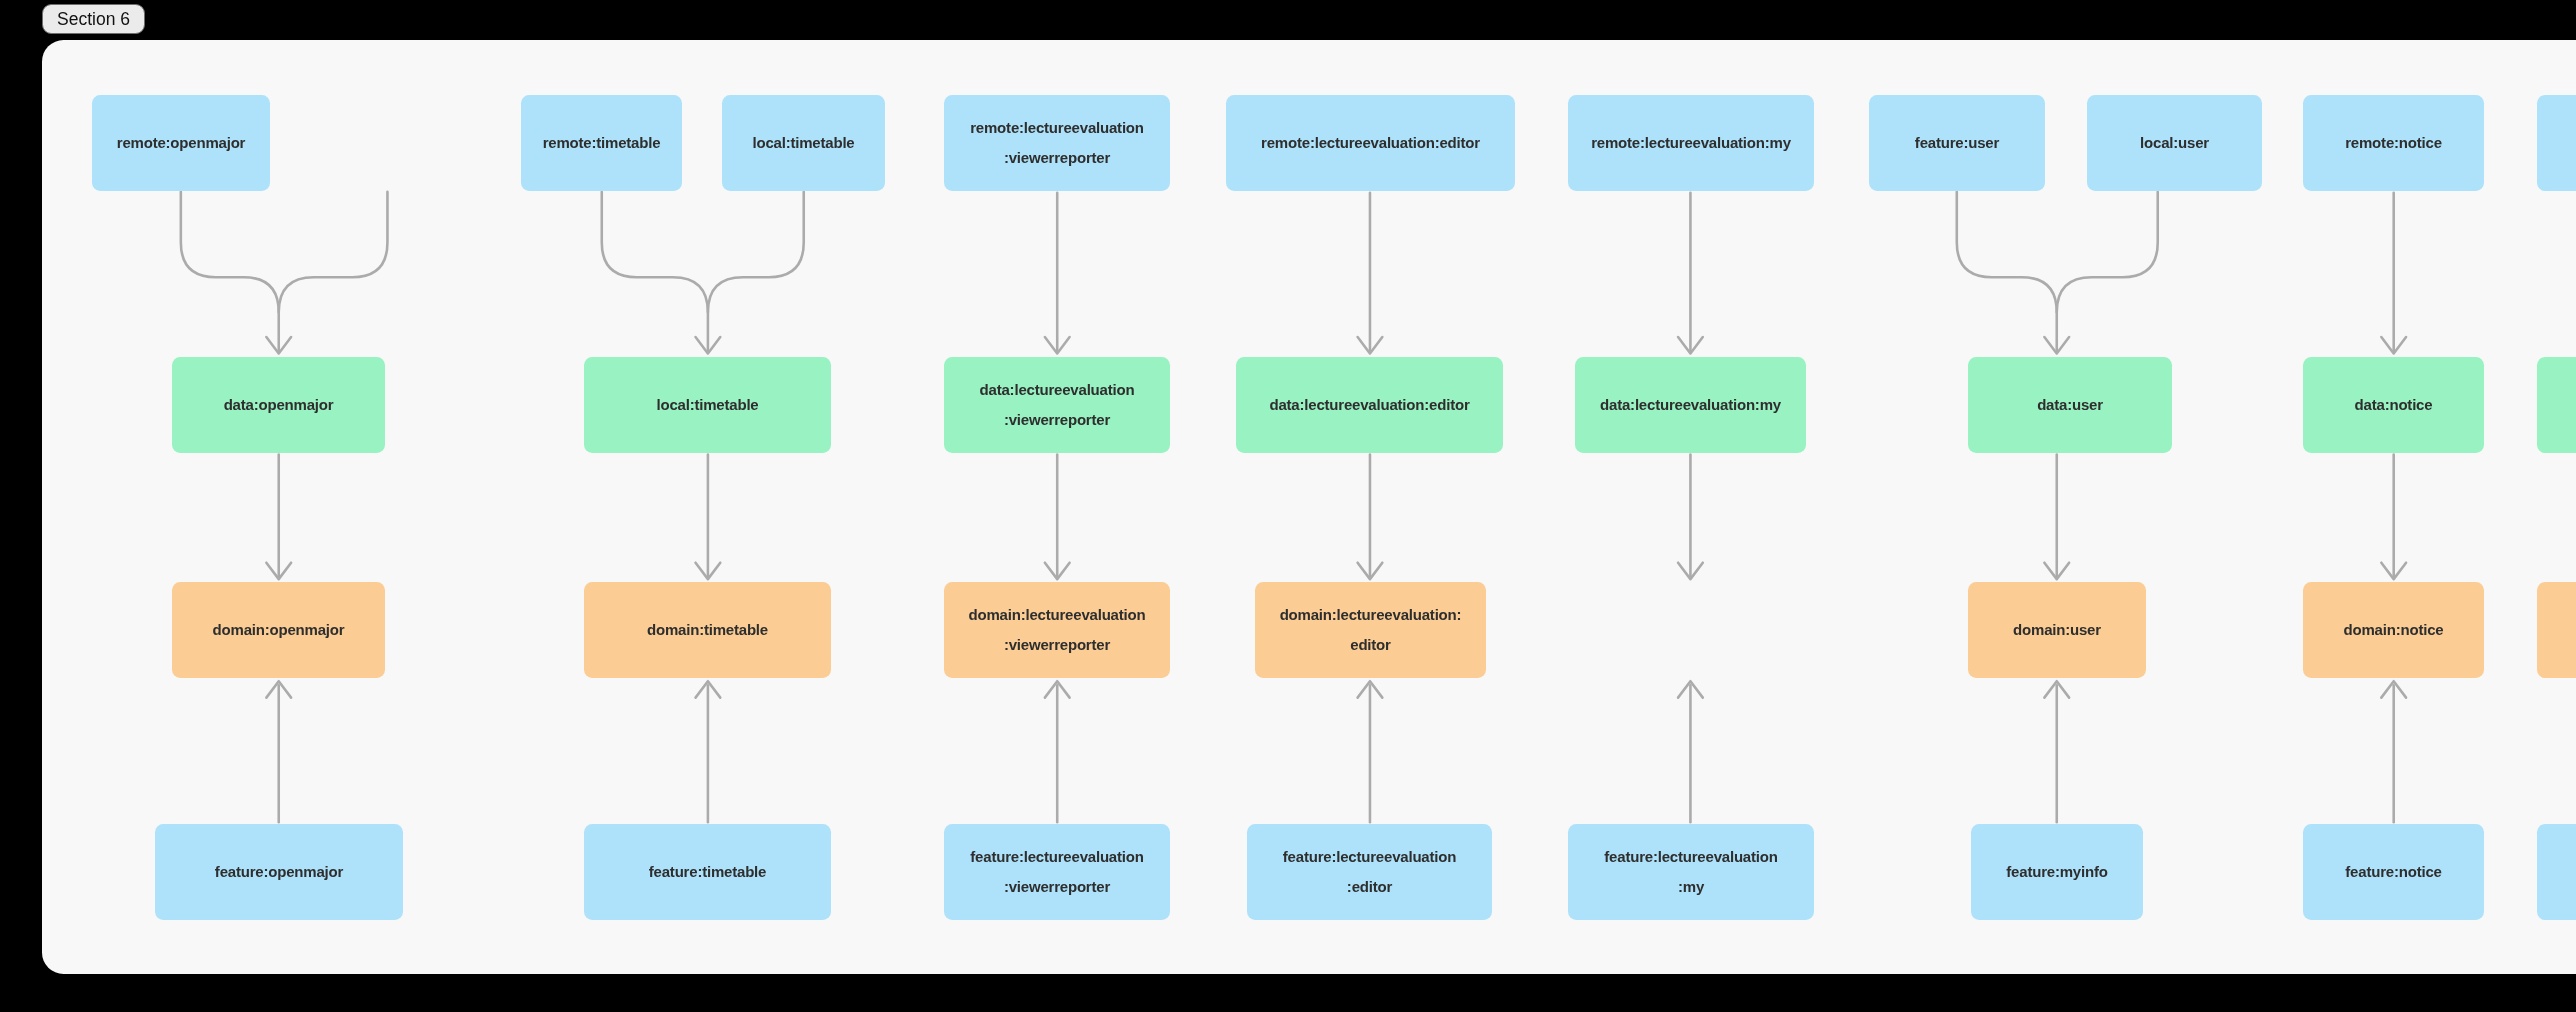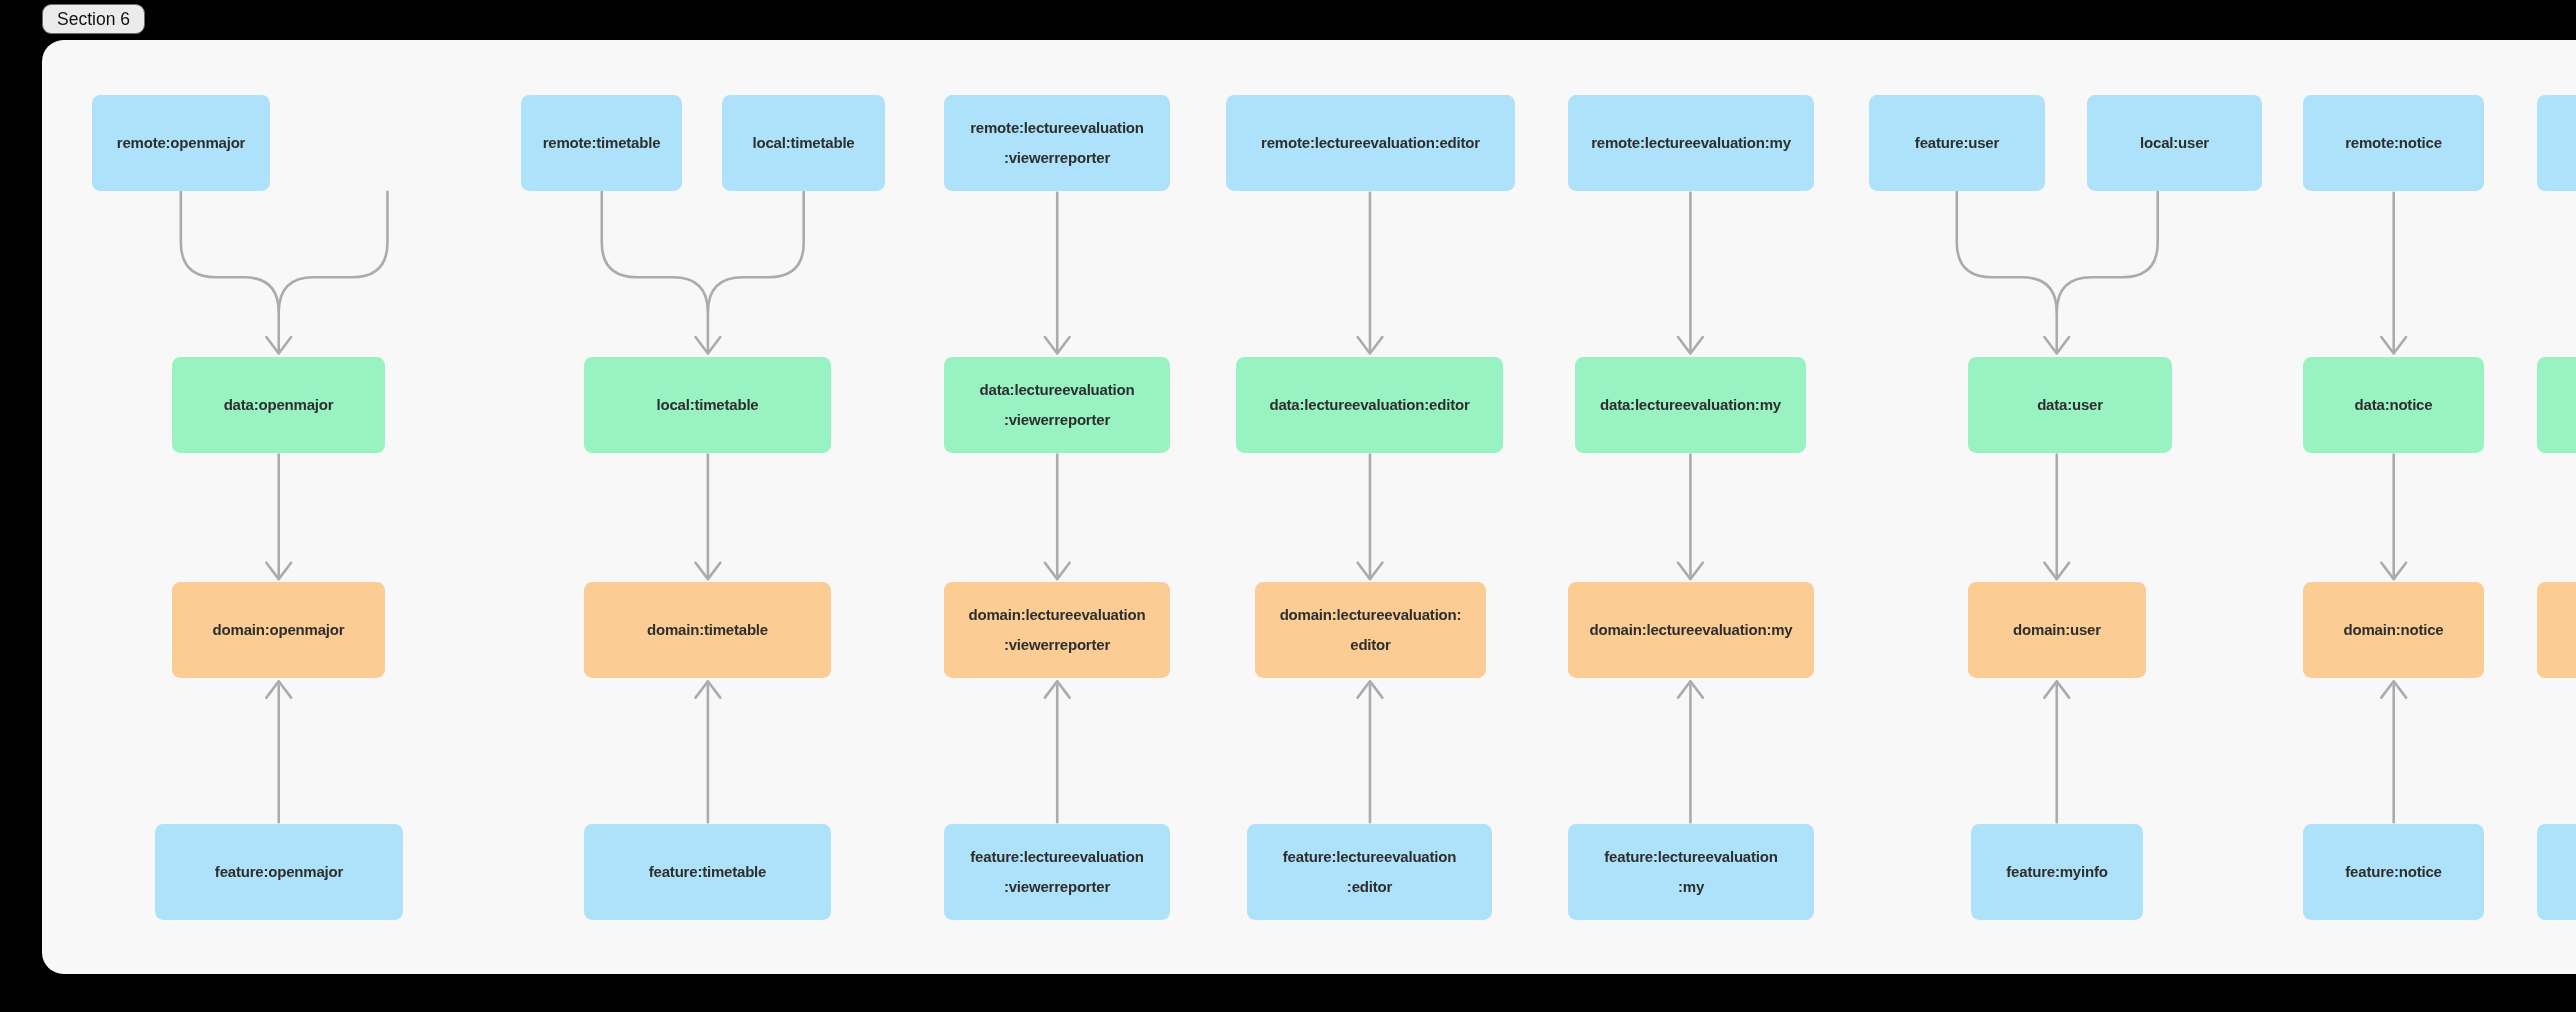--- a/index.html
+++ b/index.html
@@ -204,21 +204,20 @@
   <div class="node layer-green" style="left:1968px;top:357px;width:204px;">data:user</div>
   <div class="node layer-green" style="left:2303px;top:357px;width:181px;">data:notice</div>
   <div class="node layer-green" style="left:2537px;top:357px;width:183px;">data:signup</div>
 
   <div class="node layer-orange" style="left:172px;top:582px;width:213px;">domain:openmajor</div>
   <div class="node layer-orange" style="left:584px;top:582px;width:247px;">domain:timetable</div>
   <div class="node layer-orange" style="left:944px;top:582px;width:226px;text-align:center;">domain:lectureevaluation
 :viewerreporter</div>
   <div class="node layer-orange" style="left:1255px;top:582px;width:231px;">domain:lectureevaluation:
 editor</div>
-  <div class="node layer-orange" style="left:1568px;top:582px;width:246px;">domain:lectureevaluation:my</div>
   <div class="node layer-orange" style="left:1968px;top:582px;width:178px;">domain:user</div>
   <div class="node layer-orange" style="left:2303px;top:582px;width:181px;">domain:notice</div>
   <div class="node layer-orange" style="left:2537px;top:582px;width:183px;">domain:signup</div>
 
   <div class="node layer-blue" style="left:155px;top:824px;width:248px;">feature:openmajor</div>
   <div class="node layer-blue" style="left:584px;top:824px;width:247px;">feature:timetable</div>
   <div class="node layer-blue" style="left:944px;top:824px;width:226px;">feature:lectureevaluation
 :viewerreporter</div>
   <div class="node layer-blue" style="left:1247px;top:824px;width:245px;">feature:lectureevaluation
 :editor</div>

